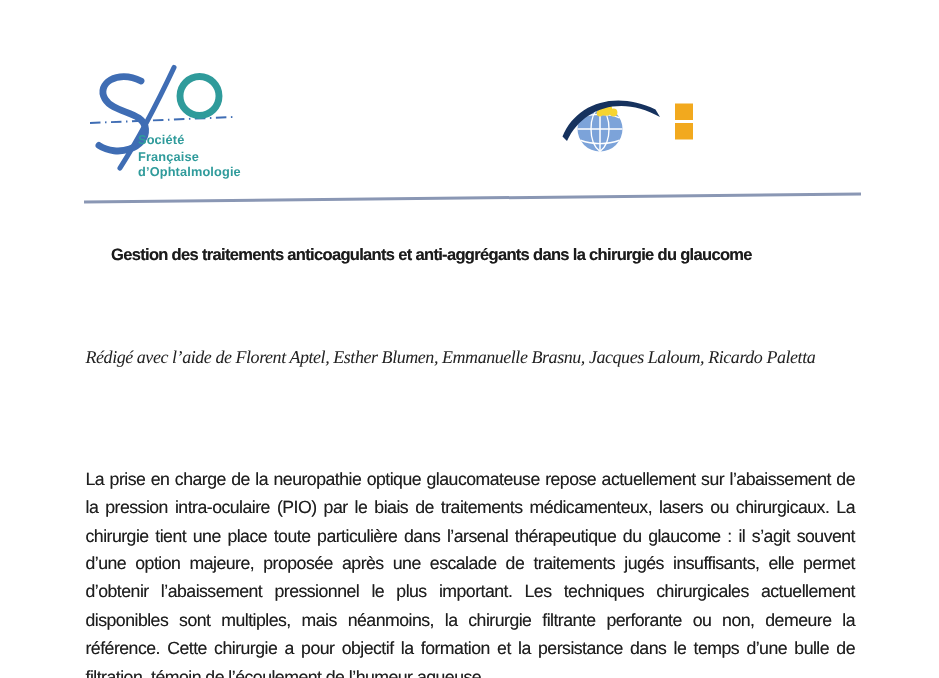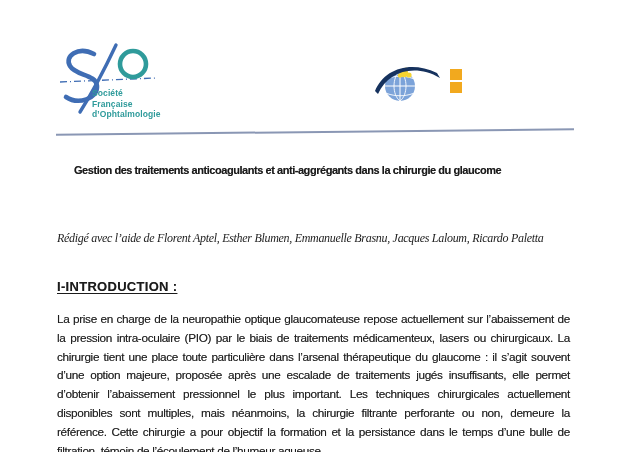--- a/index.html
+++ b/index.html
@@ -101,17 +101,16 @@
       <div class="sfg-square"></div>
     </div>
   </div>
 
   <div class="header-rule"></div>
 
   <div class="doc-title">Gestion des traitements anticoagulants et anti-aggrégants dans la chirurgie du glaucome</div>
 
   <div class="doc-byline">Rédigé avec l’aide de Florent Aptel, Esther Blumen, Emmanuelle Brasnu, Jacques Laloum, Ricardo Paletta</div>
 
-  <div class="section-heading">I-INTRODUCTION :</div>
 
   <div class="intro-paragraph">La prise en charge de la neuropathie optique glaucomateuse repose actuellement sur l’abaissement de la pression intra-oculaire (PIO) par le biais de traitements médicamenteux, lasers ou chirurgicaux. La chirurgie tient une place toute particulière dans l’arsenal thérapeutique du glaucome : il s’agit souvent d’une option majeure, proposée après une escalade de traitements jugés insuffisants, elle permet d’obtenir l’abaissement pressionnel le plus important. Les techniques chirurgicales actuellement disponibles sont multiples, mais néanmoins, la chirurgie filtrante perforante ou non, demeure la référence. Cette chirurgie a pour objectif la formation et la persistance dans le temps d’une bulle de filtration, témoin de l’écoulement de l’humeur aqueuse</div>
 
 </div>
 
 </body></html>

